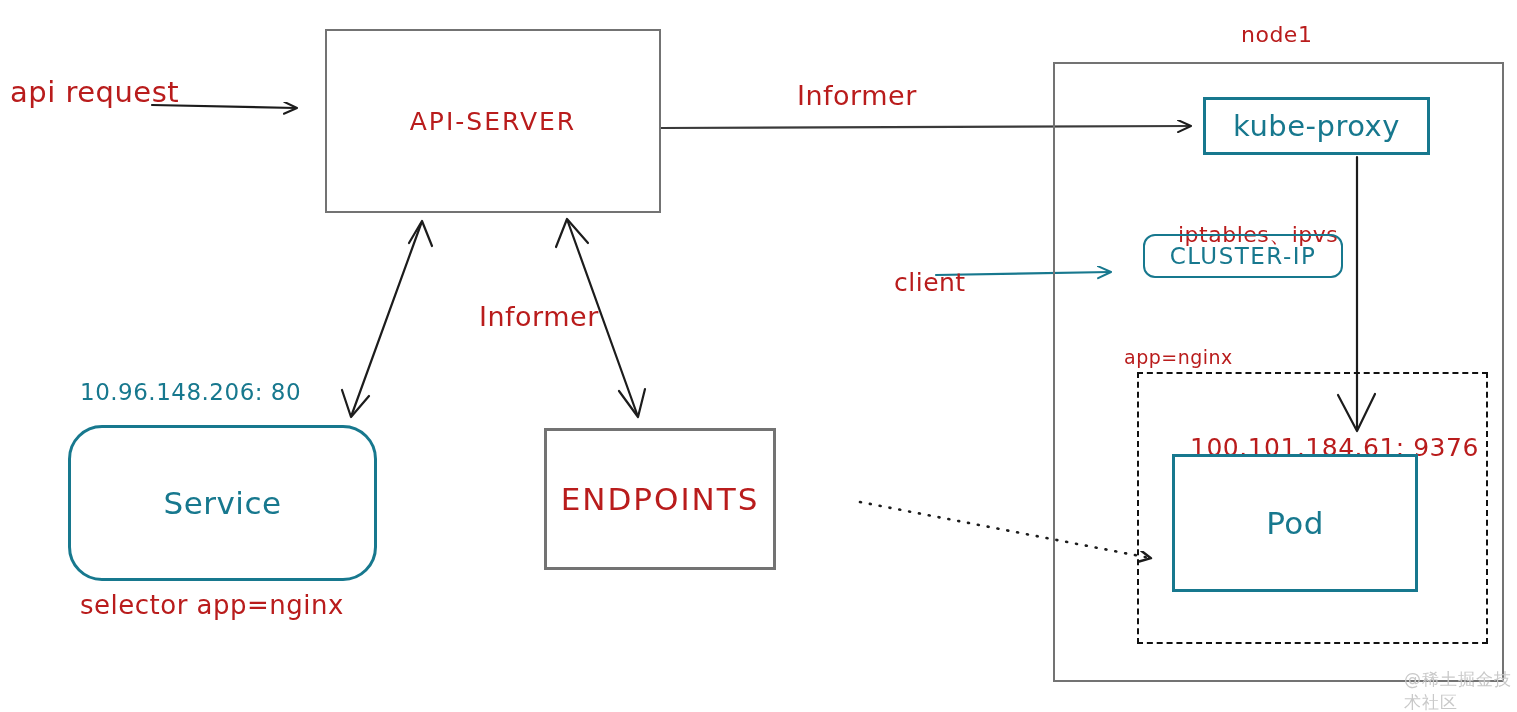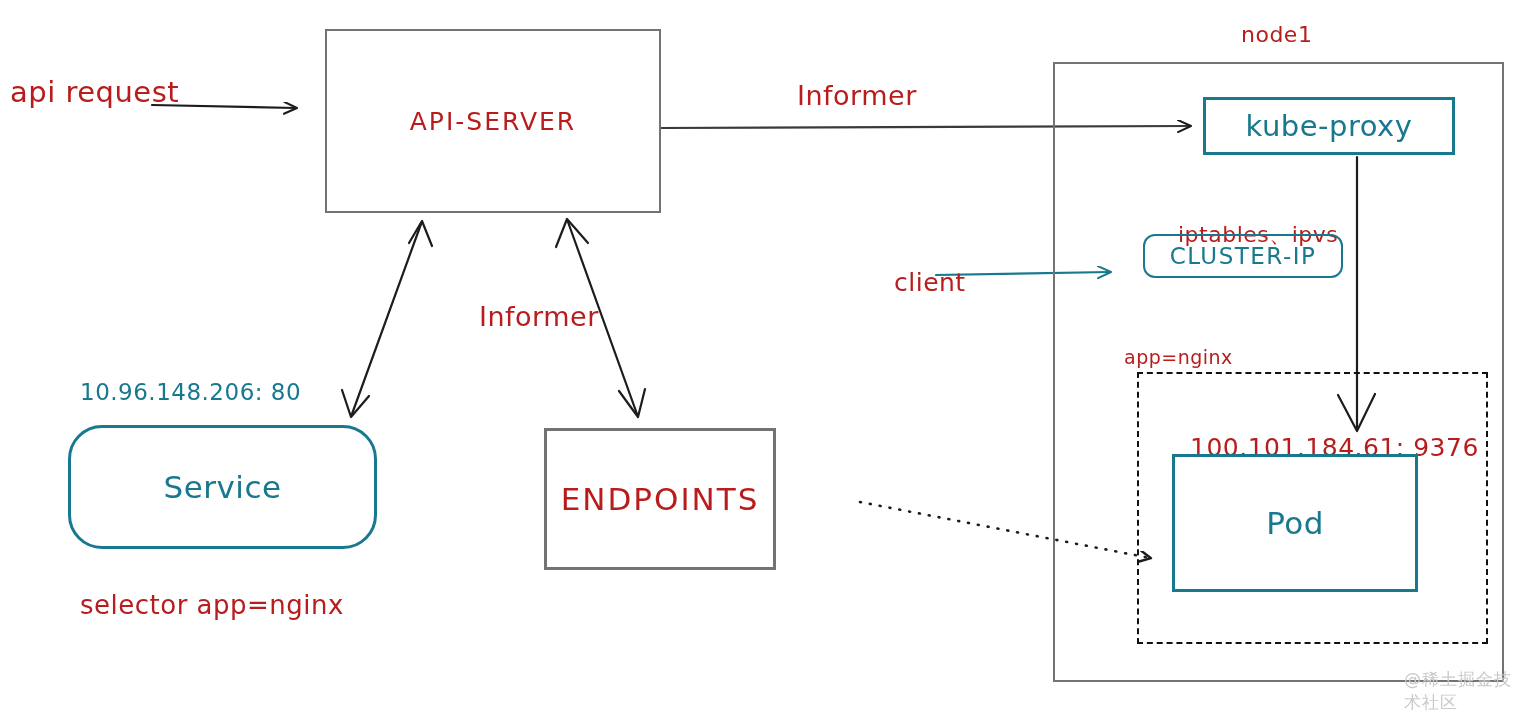--- a/index.html
+++ b/index.html
@@ -90,33 +90,33 @@
 </svg>
 
 <div class="box box-black" style="left:325px;top:29px;width:336px;height:184px;">
   <div class="box-label hand ink-black" style="font-size:25px;letter-spacing:2px;">API-SERVER</div>
 </div>
 
 <div class="box box-black" style="left:544px;top:428px;width:232px;height:142px;border-width:3px;">
   <div class="box-label hand ink-black" style="font-size:31px;letter-spacing:2px;">ENDPOINTS</div>
 </div>
 
-<div class="box box-teal" style="left:68px;top:425px;width:309px;height:124px;border-radius:34px;">
+<div class="box box-teal" style="left:68px;top:425px;width:309px;height:156px;border-radius:34px;">
   <div class="box-label hand ink-teal" style="font-size:31px;">Service</div>
 </div>
 
 <div class="lbl hand ink-teal" style="left:80px;top:381px;font-size:23px;letter-spacing:.5px;">10.96.148.206: 80</div>
 
 <div class="lbl hand ink-black" style="left:80px;top:592px;font-size:26px;">selector app=nginx</div>
 
 <div class="lbl hand ink-black node-title" style="left:1241px;top:24px;">node1</div>
 
 <div class="box box-black" style="left:1053px;top:62px;width:451px;height:620px;"></div>
 
-<div class="box box-teal" style="left:1203px;top:97px;width:252px;height:58px;">
+<div class="box box-teal" style="left:1203px;top:97px;width:227px;height:58px;">
   <div class="box-label hand ink-teal" style="font-size:29px;">kube-proxy</div>
 </div>
 
 <div class="lbl hand ink-black" style="left:1178px;top:224px;font-size:22px;">iptables、ipvs</div>
 
 <div class="box box-teal" style="left:1143px;top:234px;width:200px;height:44px;border-radius:12px;border-width:2.5px;">
   <div class="box-label hand ink-teal" style="font-size:23px;letter-spacing:1.5px;">CLUSTER-IP</div>
 </div>
 
 <div class="lbl hand ink-black" style="left:1124px;top:348px;font-size:19px;">app=nginx</div>

